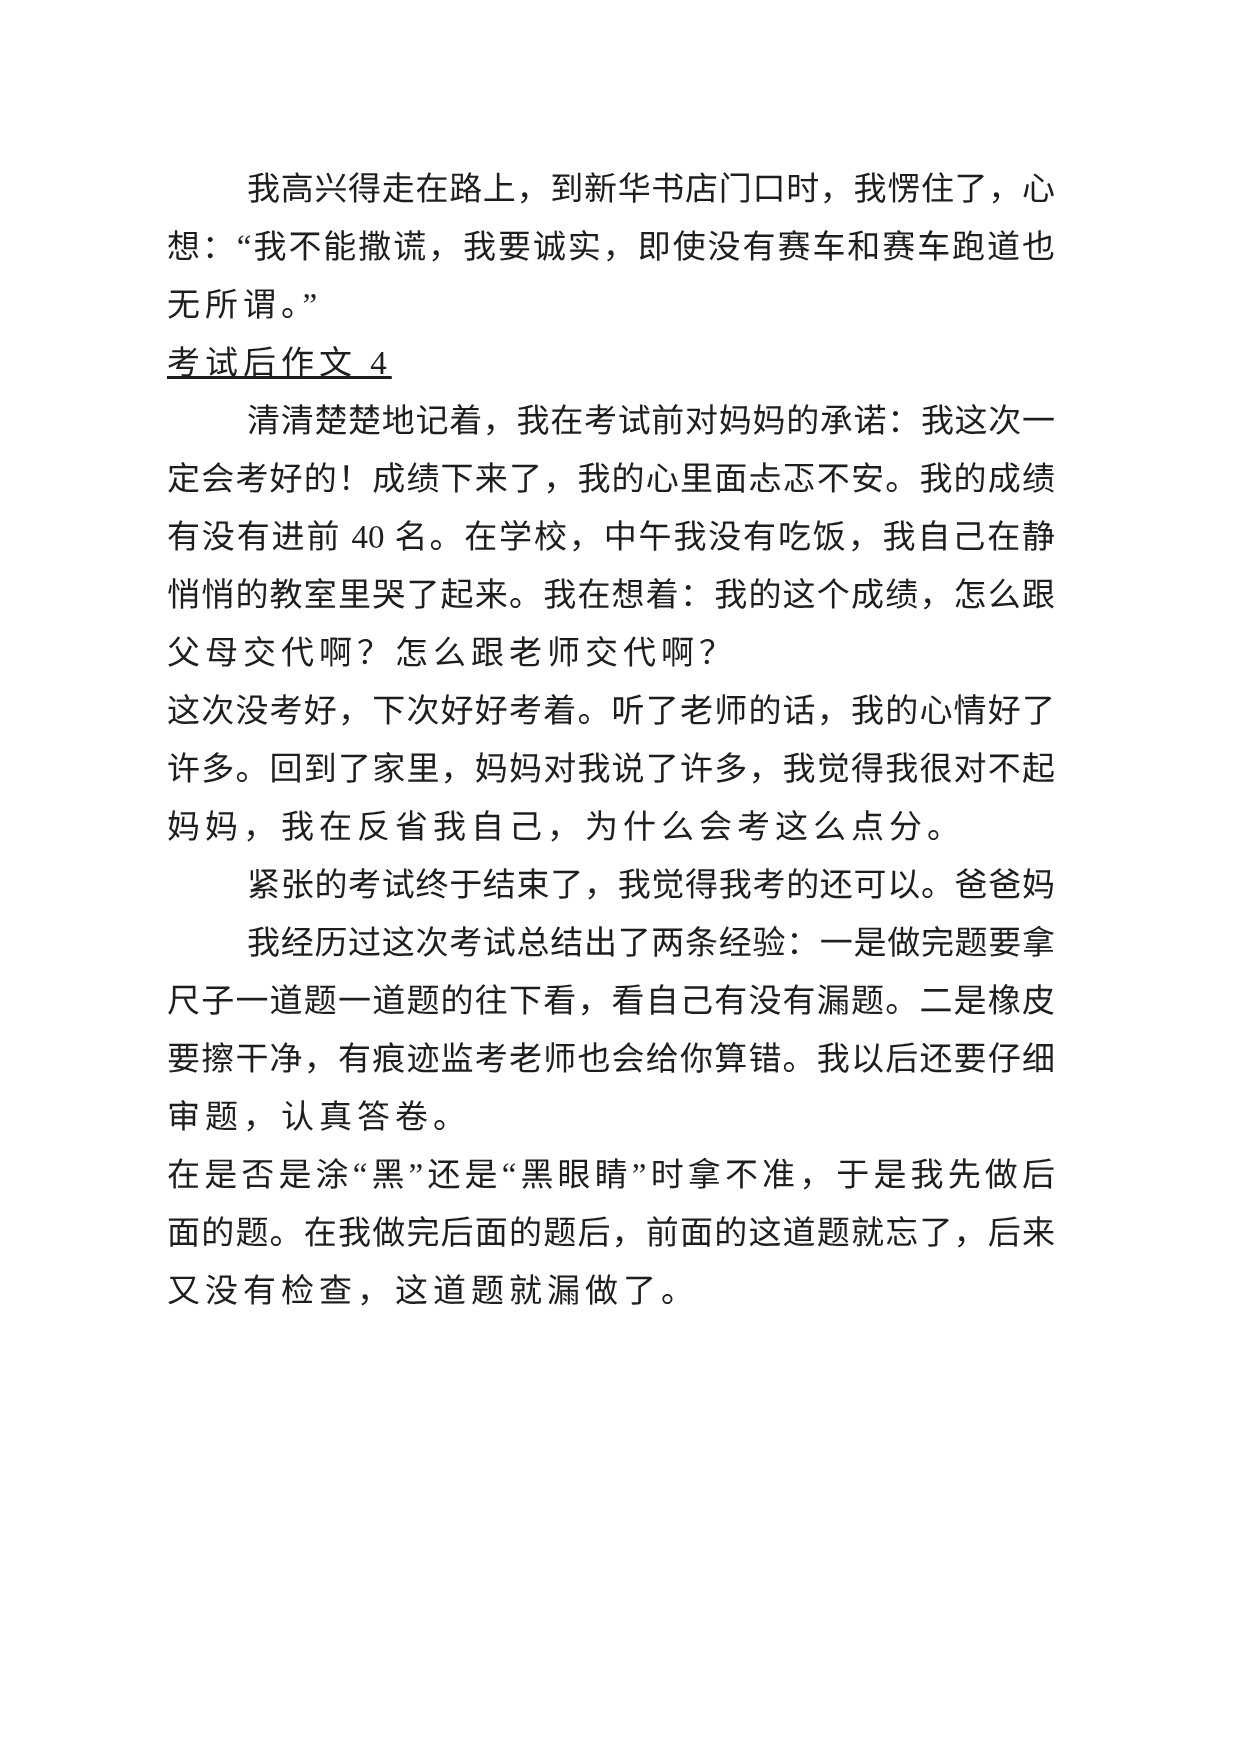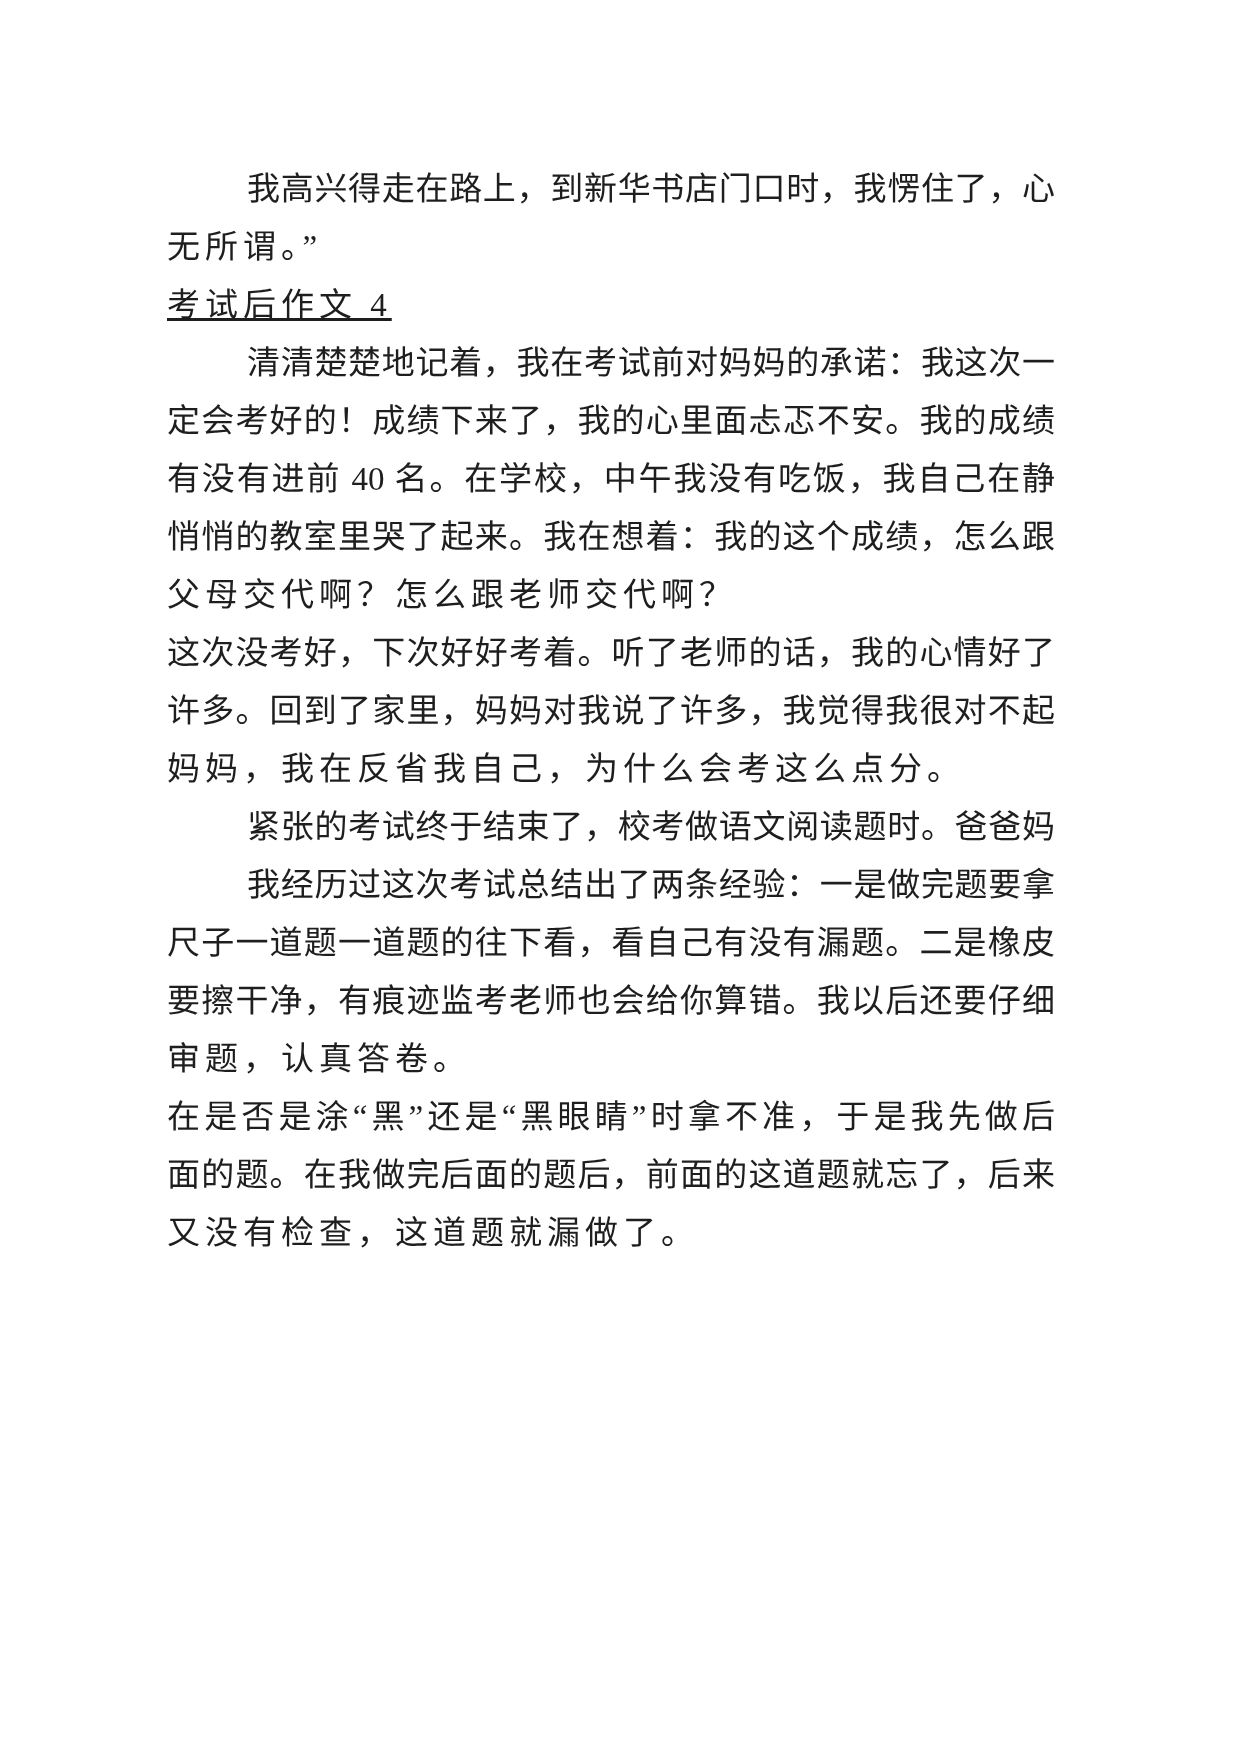--- a/index.html
+++ b/index.html
@@ -47,31 +47,32 @@
     letter-spacing: 5px;
     text-decoration: underline;
   }
 </style>
 </head>
 <body>
 
 <div class="page" style="background: rgb(255, 255, 255);">
   <div class="doc" style="color: rgb(30, 30, 30);">
       <div class="line indent justify">我高兴得走在路上，到新华书店门口时，我愣住了，心</div>
+      <div class="line justify">想：“我不能撒谎，我要诚实，即使没有赛车和赛车跑道也</div>
       <div class="line plain">无所谓。”</div>
       <div class="line heading plain">考试后作文 4</div>
       <div class="line indent justify">清清楚楚地记着，我在考试前对妈妈的承诺：我这次一</div>
       <div class="line justify">定会考好的！成绩下来了，我的心里面忐忑不安。我的成绩</div>
       <div class="line justify">有没有进前 40 名。在学校，中午我没有吃饭，我自己在静</div>
       <div class="line justify">悄悄的教室里哭了起来。我在想着：我的这个成绩，怎么跟</div>
       <div class="line plain">父母交代啊？怎么跟老师交代啊？</div>
       <div class="line justify">这次没考好，下次好好考着。听了老师的话，我的心情好了</div>
       <div class="line justify">许多。回到了家里，妈妈对我说了许多，我觉得我很对不起</div>
       <div class="line plain">妈妈，我在反省我自己，为什么会考这么点分。</div>
-      <div class="line indent justify">紧张的考试终于结束了，校考做语文阅读题时。爸爸妈</div>
+      <div class="line indent justify">紧张的考试终于结束了，我觉得我考的还可以。爸爸妈</div>
       <div class="line indent justify">我经历过这次考试总结出了两条经验：一是做完题要拿</div>
       <div class="line justify">尺子一道题一道题的往下看，看自己有没有漏题。二是橡皮</div>
       <div class="line justify">要擦干净，有痕迹监考老师也会给你算错。我以后还要仔细</div>
       <div class="line plain">审题，认真答卷。</div>
       <div class="line justify">在是否是涂“黑”还是“黑眼睛”时拿不准，于是我先做后</div>
       <div class="line justify">面的题。在我做完后面的题后，前面的这道题就忘了，后来</div>
       <div class="line plain">又没有检查，这道题就漏做了。</div>
     </div>
 </div>
 

